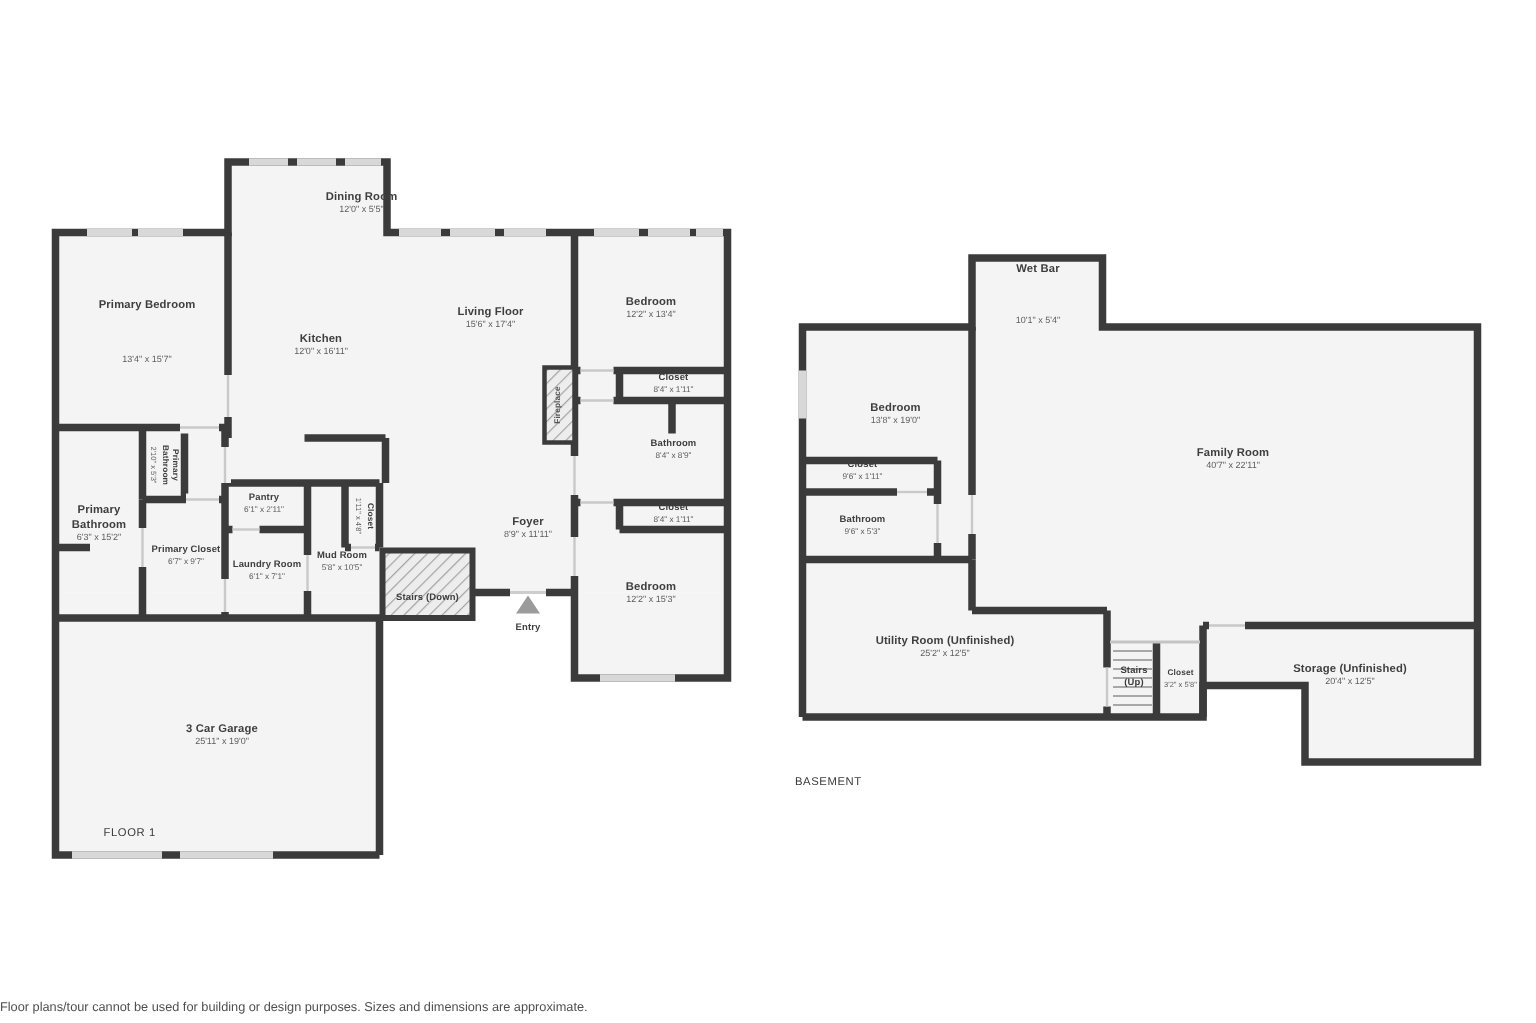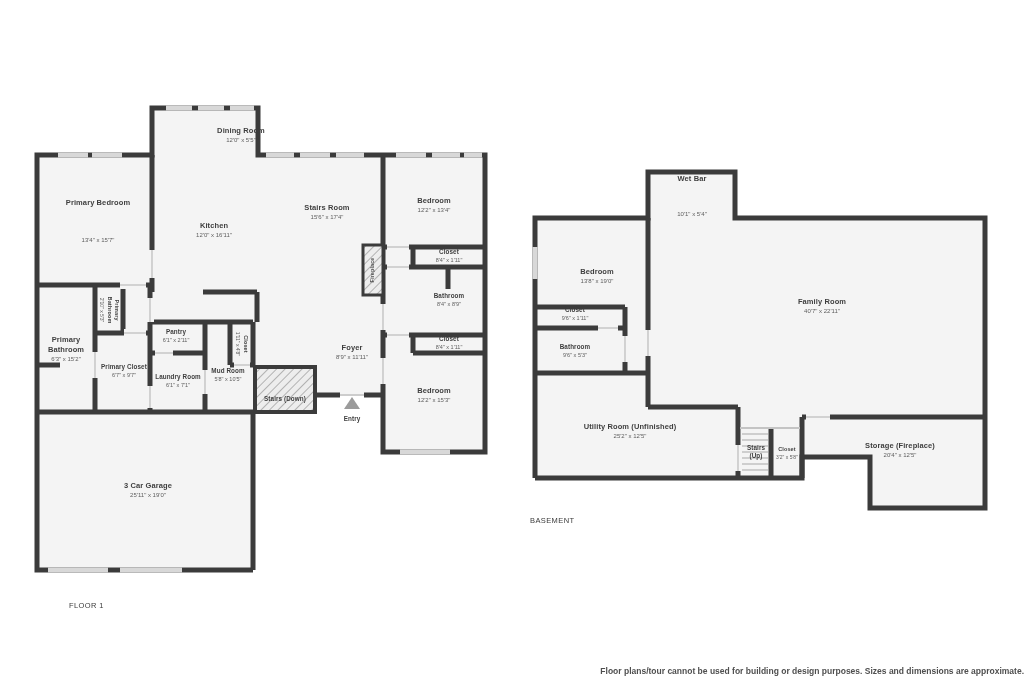--- a/index.html
+++ b/index.html
@@ -9,22 +9,22 @@
   .lbl{position:absolute;display:flex;flex-direction:column;align-items:center;justify-content:center;
        text-align:center;transform:translate(-50%,-50%);color:#3e3e3e;white-space:nowrap;}
   .lbl .nm{font-weight:700;font-size:7.5px;line-height:1.3;letter-spacing:.1px;}
   .lbl .dm{font-weight:400;font-size:6px;line-height:1.2;color:#5d5d5d;margin-top:1px;}
   .wrap{white-space:normal;}
   .sm .nm{font-size:6.3px}.sm .dm{font-size:5.5px}
   .xs .nm{font-size:5.5px}.xs .dm{font-size:5px}
   .v90{transform:translate(-50%,-50%) rotate(90deg);}
   .v270{transform:translate(-50%,-50%) rotate(-90deg);}
   .plan-tag{position:absolute;font-size:7.5px;font-weight:400;color:#3a3a3a;letter-spacing:.4px;}
-  .disclaimer{position:absolute;left:0;top:666px;width:1024px;text-align:right;
-              font-size:8.5px;font-weight:700;color:#4f4f4f;}
+  .disclaimer{position:absolute;left:0;top:666px;width:1024px;text-align:left;
+              font-size:8.5px;font-weight:400;color:#4f4f4f;}
 </style>
 </head>
 <body>
 
 <div class="canvas">
 
   <svg class="plan-svg" width="1024" height="682" viewBox="0 0 1024 682">
     <defs>
       <pattern id="hatch" width="6" height="6" patternUnits="userSpaceOnUse" patternTransform="rotate(45)">
         <rect width="6" height="6" fill="#ededed"></rect>
@@ -159,21 +159,21 @@
   </div>
   <div class="lbl" style="left:205px;top:135px;margin-left:36px;">
     <span class="nm">Dining Room</span>
     <span class="dm">12'0" x 5'5"</span>
   </div>
   <div class="lbl" style="left:214px;top:230px;">
     <span class="nm">Kitchen</span>
     <span class="dm">12'0" x 16'11"</span>
   </div>
   <div class="lbl" style="left:327px;top:212px;">
-    <span class="nm">Stairs Room</span>
+    <span class="nm">Living Floor</span>
     <span class="dm">15'6" x 17'4"</span>
   </div>
   <div class="lbl" style="left:434px;top:205px;">
     <span class="nm">Bedroom</span>
     <span class="dm">12'2" x 13'4"</span>
   </div>
   <div class="lbl sm" style="left:449px;top:256px;">
     <span class="nm">Closet</span>
     <span class="dm">8'4" x 1'11"</span>
   </div>
@@ -227,21 +227,21 @@
     <span class="nm wrap">Primary Bathroom</span>
     <span class="dm">2'10" x 5'3"</span>
   </div>
   <div class="lbl xs v270" style="left:373px;top:270px;">
     <span class="nm" style="color:#555;">Fireplace</span>
   </div>
   <div class="lbl" style="left:148px;top:490px;">
     <span class="nm">3 Car Garage</span>
     <span class="dm">25'11" x 19'0"</span>
   </div>
-  <div class="plan-tag" style="left:37px;top:601px;padding-left:32px;">FLOOR 1</div>
+  <div class="plan-tag" style="left:37px;top:550px;padding-left:32px;">FLOOR 1</div>
 
   <div class="lbl" style="left:692px;top:196px;gap:26px;">
     <span class="nm">Wet Bar</span>
     <span class="dm">10'1" x 5'4"</span>
   </div>
   <div class="lbl" style="left:597px;top:276px;">
     <span class="nm">Bedroom</span>
     <span class="dm">13'8" x 19'0"</span>
   </div>
   <div class="lbl sm" style="left:575px;top:314px;">
@@ -261,19 +261,19 @@
     <span class="dm">25'2" x 12'5"</span>
   </div>
   <div class="lbl sm" style="left:756px;top:452px;width:26px;">
     <span class="nm wrap">Stairs (Up)</span>
   </div>
   <div class="lbl xs" style="left:787px;top:453px;width:28px;">
     <span class="nm">Closet</span>
     <span class="dm">3'2" x 5'8"</span>
   </div>
   <div class="lbl" style="left:900px;top:450px;">
-    <span class="nm">Storage (Fireplace)</span>
+    <span class="nm">Storage (Unfinished)</span>
     <span class="dm">20'4" x 12'5"</span>
   </div>
   <div class="plan-tag" style="left:530px;top:516px;">BASEMENT</div>
 
   <div class="disclaimer">Floor plans/tour cannot be used for building or design purposes. Sizes and dimensions are approximate.</div>
 </div>
 
 </body></html>

